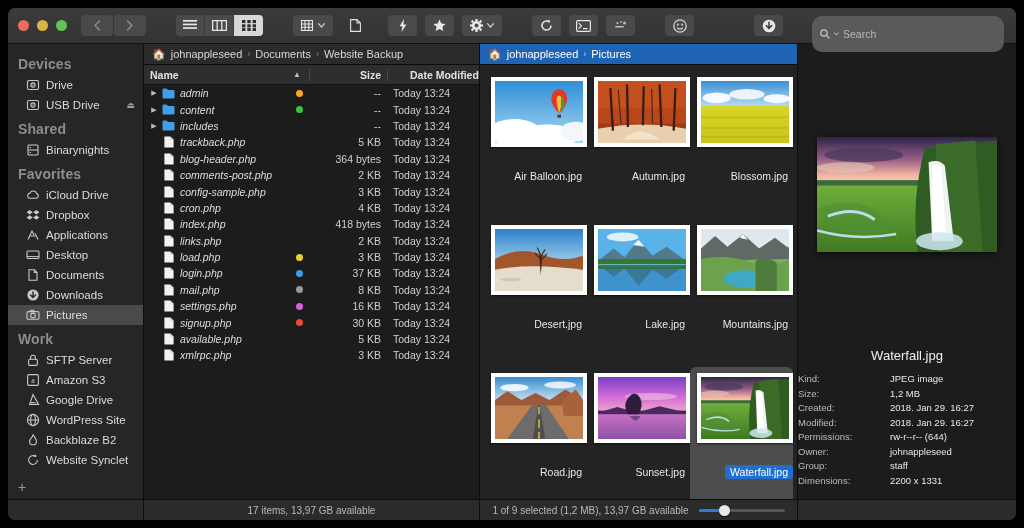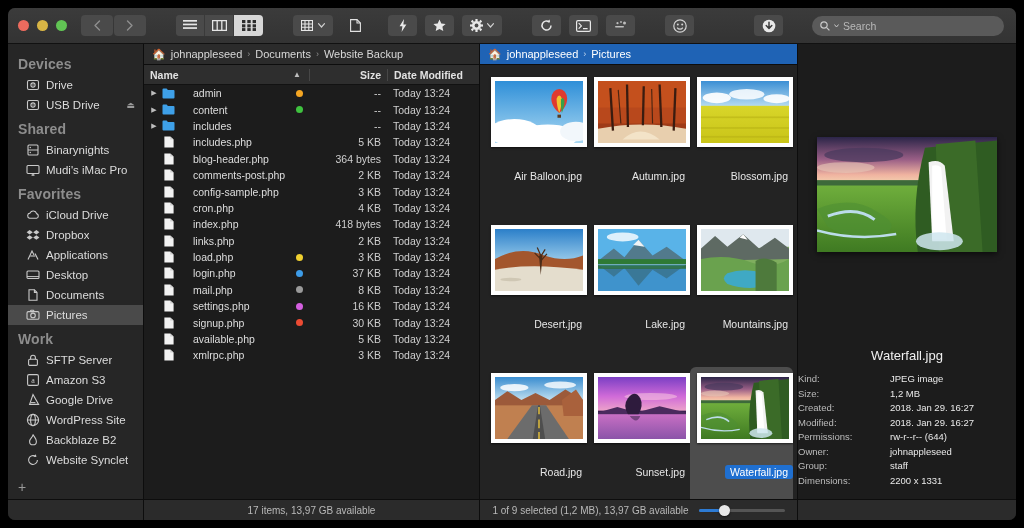--- a/index.html
+++ b/index.html
@@ -49,21 +49,21 @@
     padding: 0 6px;
   }
   .tb.flat { background: transparent; }
   .gap-s { width: 8px; } .gap-m { width: 18px; } .gap-l { width: 30px; }
 
   .nav { display: flex; gap: 1px; margin-right: 30px; }
   .nav .tb { min-width: 32px; color: #8a8a8a; }
 
   .search {
     position: absolute; right: 12px; top: 8px;
-    width: 192px; height: 20px;
+    width: 192px; height: 36px;
     background: #5a5a5a; border-radius: 10px;
     display: flex; align-items: center; gap: 4px;
     padding: 0 8px; color: #b9b9b9; font-size: 10.5px;
   }
 
   
   .body { flex: 1; display: flex; min-height: 0; }
 
   
   .sidebar {
@@ -110,28 +110,28 @@
   
   .filepane { width: 336px; flex: 0 0 336px; border-right: 1px solid #0d0d0d; background: #1c1c1c; }
   .cols {
     height: 20px; flex: 0 0 20px; display: flex; align-items: center;
     background: #2e2e2e; border-bottom: 1px solid #121212;
     font-size: 10.5px; color: #e2e2e2; font-weight: bold;
   }
   .c-name { flex: 1; padding-left: 6px; position: relative; }
   .c-name .sortarrow { position: absolute; right: 8px; top: 1px; font-size: 8px; color: #bdbdbd; }
   .c-size { width: 78px; text-align: right; padding-right: 6px; border-left: 1px solid #474747; }
-  .c-date { width: 92px; padding-left: 6px; border-left: 1px solid #474747; }
+  .c-date { width: 92px; padding-left: 22px; border-left: 1px solid #474747; }
   .rows { flex: 1; overflow: hidden; }
   .row { height: 16.4px; display: flex; align-items: center; font-size: 10.5px; color: #dedede; }
   .r-name { flex: 1; display: flex; align-items: center; gap: 4px; padding-left: 6px; min-width: 0; }
   .tri { width: 8px; font-size: 7px; color: #bdbdbd; flex: 0 0 8px; text-align: center; }
   .tri.blank { visibility: hidden; }
   .fi { width: 13px; flex: 0 0 13px; display: flex; align-items: center; justify-content: center; }
-  .nm { margin-left: 14px; white-space: nowrap; }
+  .nm { margin-left: 1px; white-space: nowrap; font-style: italic; }
   .dot { width: 7px; height: 7px; border-radius: 50%; margin-left: auto; margin-right: 6px; }
   .r-size { width: 78px; text-align: right; padding-right: 6px; color: #cfcfcf; }
   .r-date { width: 92px; padding-left: 6px; color: #cfcfcf; }
 
   
   .gridpane { flex: 1; background: #232323; border-right: 1px solid #0d0d0d; min-width: 0; }
   .grid {
     flex: 1; display: grid;
     grid-template-columns: repeat(3, 1fr);
     grid-auto-rows: 148px;
@@ -384,30 +384,20 @@
             <span class="sb-ico">
               <svg width="14" height="14" viewBox="0 0 14 14">
                 <rect x="2" y="2" width="10" height="10" rx="1" fill="none" stroke="#c9c9c9" stroke-width="1.1"></rect>
                 <line x1="2" y1="7" x2="12" y2="7" stroke="#c9c9c9" stroke-width="1.1"></line>
                 <circle cx="4.3" cy="4.5" r=".7" fill="#c9c9c9"></circle>
                 <circle cx="4.3" cy="9.5" r=".7" fill="#c9c9c9"></circle>
               </svg>
             </span>
             <span class="sb-label">Binarynights</span>
           </div>
-          <div class="sb-item">
-            <span class="sb-ico">
-              <svg width="14" height="14" viewBox="0 0 14 14">
-                <rect x="1" y="2.5" width="12" height="8" rx="1" fill="none" stroke="#c9c9c9" stroke-width="1.1"></rect>
-                <line x1="5.5" y1="12.2" x2="8.5" y2="12.2" stroke="#c9c9c9" stroke-width="1.2"></line>
-                <line x1="7" y1="10.5" x2="7" y2="12.2" stroke="#c9c9c9" stroke-width="1.2"></line>
-              </svg>
-            </span>
-            <span class="sb-label">Mudi's iMac Pro</span>
-          </div>
           <div class="sb-head">Favorites</div>
           <div class="sb-item">
             <span class="sb-ico">
               <svg width="14" height="14" viewBox="0 0 14 14">
                 <path d="M3.6 10.2 A2.6 2.6 0 0 1 4 5.1 A3.5 3.5 0 0 1 10.6 5.6 A2.4 2.4 0 0 1 10.6 10.2 Z" fill="none" stroke="#c9c9c9" stroke-width="1.1"></path>
               </svg>
             </span>
             <span class="sb-label">iCloud Drive</span>
           </div>
           <div class="sb-item">
@@ -443,20 +433,29 @@
             <span class="sb-label">Desktop</span>
           </div>
           <div class="sb-item">
             <span class="sb-ico">
               <svg width="14" height="14" viewBox="0 0 14 14">
                 <path d="M3 1.8 H8.4 L11 4.4 V12.2 H3 Z" fill="none" stroke="#c9c9c9" stroke-width="1.1"></path>
                 <path d="M8.4 1.8 V4.4 H11" fill="none" stroke="#c9c9c9" stroke-width="1.1"></path>
               </svg>
             </span>
             <span class="sb-label">Documents</span>
+          </div>
+          <div class="sb-item">
+            <span class="sb-ico">
+              <svg width="14" height="14" viewBox="0 0 14 14">
+                <circle cx="7" cy="7" r="5.6" fill="#c9c9c9"></circle>
+                <path d="M7 4 V9.4 M4.6 7 L7 9.6 L9.4 7" fill="none" stroke="#262626" stroke-width="1.4" stroke-linecap="round" stroke-linejoin="round"></path>
+              </svg>
+            </span>
+            <span class="sb-label">Downloads</span>
           </div>
           <div class="sb-item sel">
             <span class="sb-ico">
               <svg width="14" height="14" viewBox="0 0 14 14">
                 <rect x="1" y="3.6" width="12" height="7.6" rx="1.3" fill="none" stroke="#c9c9c9" stroke-width="1.1"></rect>
                 <circle cx="7" cy="7.4" r="2.3" fill="none" stroke="#c9c9c9" stroke-width="1.1"></circle>
                 <rect x="4.6" y="2.2" width="3.2" height="1.6" rx=".6" fill="none" stroke="#c9c9c9" stroke-width="1.1"></rect>
               </svg>
             </span>
             <span class="sb-label">Pictures</span>
@@ -584,21 +583,21 @@
           </div>
           <div class="row">
             <div class="r-name">
        <span class="tri blank">▶</span>
        <span class="fi">
                 <svg width="10" height="12" viewBox="0 0 10 12">
                   <path d="M0.4 0.4 H6.2 L9.6 3.6 V11.6 H0.4 Z" fill="#f2f2f2"></path>
                   <path d="M6.2 0.4 V3.6 H9.6" fill="#cfcfcf"></path>
                 </svg>
               </span>
-       <span class="nm">includes.php</span>
+       <span class="nm">trackback.php</span>
 
      </div>
      <div class="r-size">5 KB</div>
      <div class="r-date">Today 13:24</div>
           </div>
           <div class="row">
             <div class="r-name">
        <span class="tri blank">▶</span>
        <span class="fi">
                 <svg width="10" height="12" viewBox="0 0 10 12">

